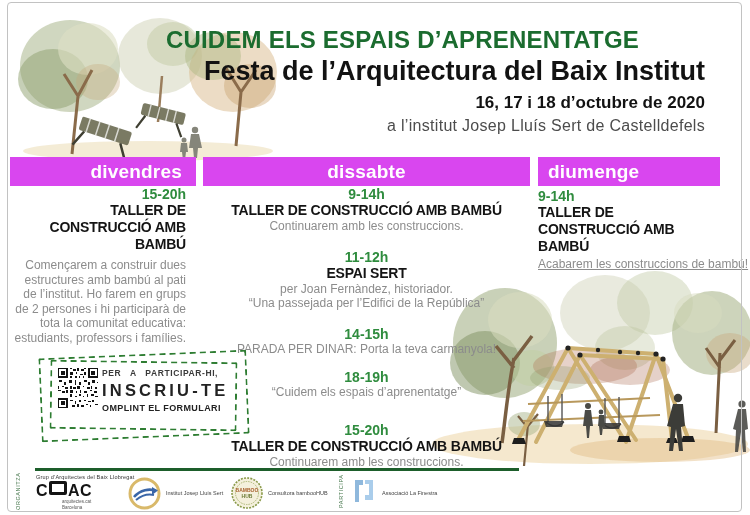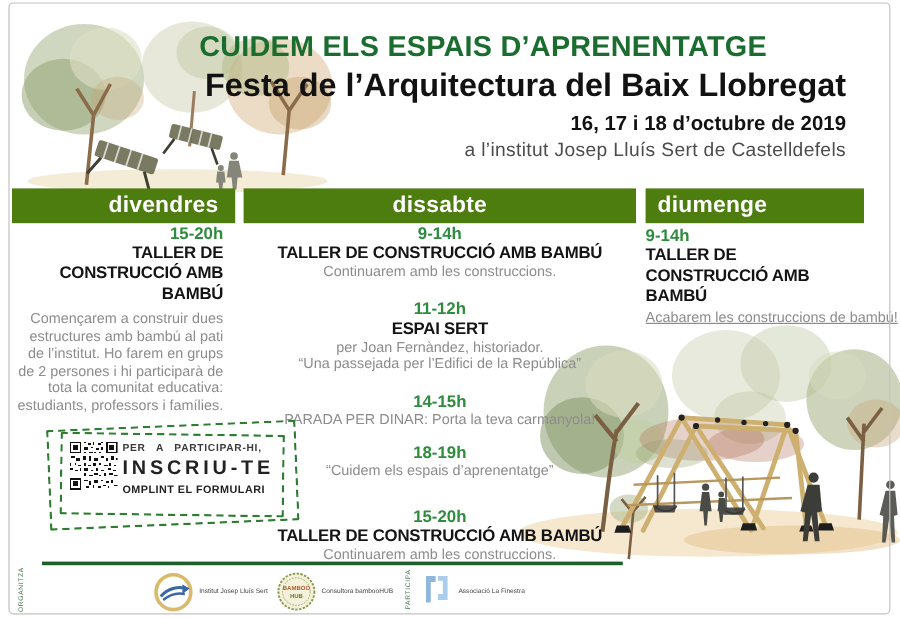--- a/index.html
+++ b/index.html
@@ -5,21 +5,21 @@
   html,body{margin:0;padding:0;background:#fff;}
   body{font-family:"Liberation Sans",sans-serif;}
   .stage{position:relative;width:750px;height:515px;background:#fff;overflow:hidden;}
   .frame{position:absolute;left:7px;top:2px;right:8px;bottom:3px;border:1px solid #c2c2c2;border-radius:4px;pointer-events:none;z-index:5;}
   .art{position:absolute;z-index:1;}
   .hdr{position:absolute;left:100px;top:26px;width:605px;text-align:right;z-index:2;}
   .hdr h1{margin:0;font-size:24px;line-height:1.15;font-weight:bold;color:#1b6c2f;letter-spacing:.2px;text-align:center;}
   .hdr h2{margin:2px 0 0 0;font-size:27px;line-height:1.15;font-weight:bold;color:#121212;}
   .hdr .date{margin-top:6px;font-size:17px;font-weight:bold;color:#121212;}
   .hdr .venue{margin-top:4px;font-size:16px;font-weight:400;color:#4c4c4c;letter-spacing:.3px;}
-  .daybar{position:absolute;top:157px;height:29px;background:#4d7c0f;color:#fff;font-weight:bold;font-size:19px;line-height:29px;z-index:2;letter-spacing:.2px;}
+  .daybar{position:absolute;top:157px;height:29px;background:#d946ef;color:#fff;font-weight:bold;font-size:19px;line-height:29px;z-index:2;letter-spacing:.2px;}
   #bar-fri{left:10px;width:186px;text-align:right;padding-right:14px;box-sizing:border-box;}
   #bar-sat{left:203px;width:327px;text-align:center;}
   #bar-sun{left:538px;width:182px;text-align:left;padding-left:10px;box-sizing:border-box;}
   .col{position:absolute;z-index:2;}
   #col-fri{left:10px;top:187px;width:176px;text-align:right;}
   #col-sat{left:203px;top:187px;width:327px;text-align:center;}
   #col-sun{left:538px;top:189px;width:205px;text-align:left;}
   .time{font-size:14px;line-height:15px;font-weight:bold;color:#2f8c3e;}
   .evtitle{font-size:14px;line-height:17px;font-weight:bold;color:#141414;letter-spacing:-.2px;}
   .evdesc{font-size:12px;line-height:14px;color:#8c8c8c;}
@@ -157,22 +157,22 @@
       <path d="M253,176 h10 l2,22 -4,1 2,24 h-4 l-3,-22 -3,22 h-4 l2,-24 -4,-1 z"></path>
     </g>
     <g fill="#4a4a46" opacity=".9">
       <circle cx="322" cy="176" r="3.6"></circle>
       <path d="M318,181 h8 l2,20 -3,1 1,22 h-3 l-2,-20 -3,20 h-3 l1,-22 -3,-1 z"></path>
     </g>
   </svg>
 
   <div class="hdr">
     <h1>CUIDEM ELS ESPAIS D’APRENENTATGE</h1>
-    <h2>Festa de l’Arquitectura del Baix Llobregat</h2>
-    <div class="date">16, 17 i 18 d’octubre de 2019</div>
+    <h2>Festa de l’Arquitectura del Baix Institut</h2>
+    <div class="date">16, 17 i 18 d’octubre de 2020</div>
     <div class="venue">a l’institut Josep Lluís Sert de Castelldefels</div>
   </div>
 
   <div class="daybar" id="bar-fri">divendres</div>
   <div class="daybar" id="bar-sat">dissabte</div>
   <div class="daybar" id="bar-sun">diumenge</div>
 
   <div class="col" id="col-fri">
     <div class="ev">
       <div class="time">15-20h</div>
@@ -297,20 +297,26 @@
       <div class="su1">PER A PARTICIPAR-HI,</div>
       <div class="su2">INSCRIU-TE</div>
       <div class="su3">OMPLINT EL FORMULARI</div>
     </div>
   </div>
 
   <div class="rule"></div>
 
   <div class="vlabel" style="left:15px;top:510px;">ORGANITZA</div>
 
+  <div class="coac">
+    <div class="coac-caption">Grup d’Arquitectes del Baix Llobregat</div>
+    <div class="coac-row"><span>C</span><span class="coac-box"></span><span>AC</span></div>
+    <div class="coac-sub">arquitectes.cat</div>
+    <div class="coac-sub">Barcelona</div>
+  </div>
 
   <svg class="logo" style="left:128px;top:477px" width="33" height="33" viewBox="0 0 33 33">
     <circle cx="16.5" cy="16.5" r="14.5" fill="#fff" stroke="#d9b96a" stroke-width="3"></circle>
     <path d="M6,20 C12,13 22,11 28,14" stroke="#3a66a8" stroke-width="2.6" fill="none"></path>
     <path d="M8,23 C14,18 21,17 26,18" stroke="#3a66a8" stroke-width="2" fill="none"></path>
     <polygon points="24,10 30,13.5 24,18" fill="#3a66a8"></polygon>
   </svg>
   <div class="logo-label" style="left:166px;top:490px;">Institut Josep Lluís Sert</div>
 
   <svg class="logo" style="left:230px;top:476px" width="34" height="34" viewBox="0 0 34 34">

